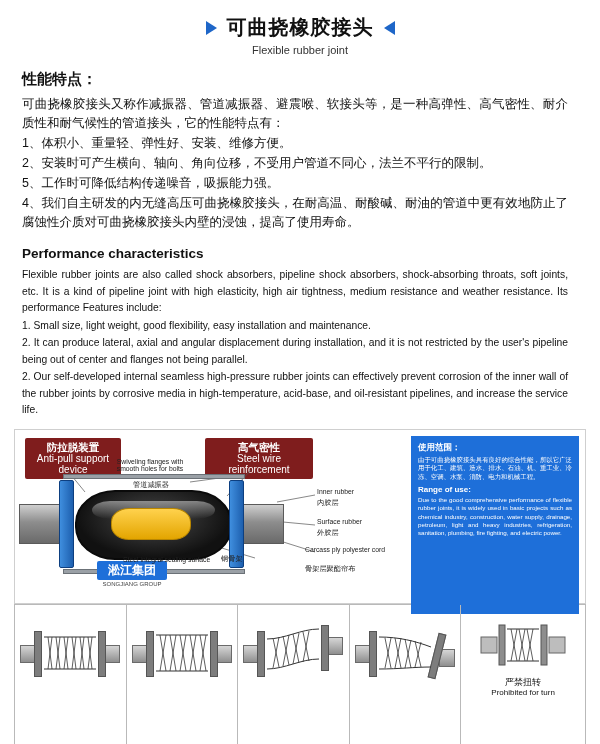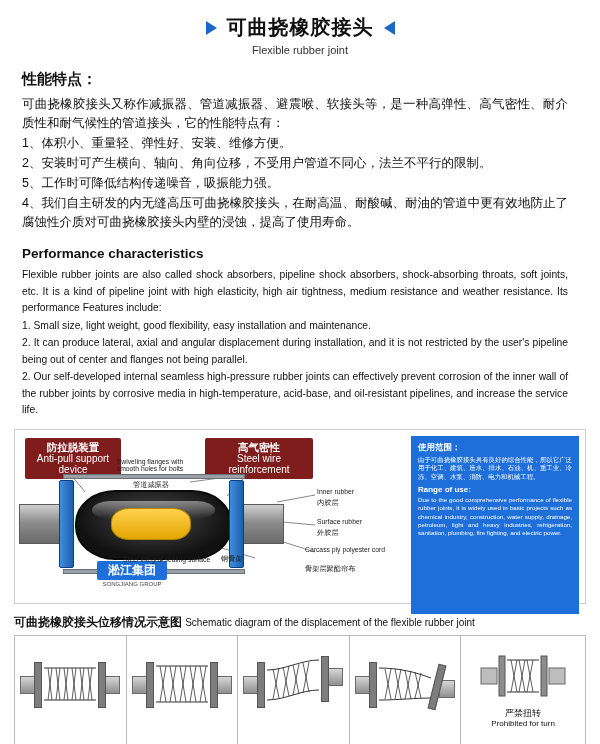--- a/index.html
+++ b/index.html
@@ -270,24 +270,20 @@
     <div class="callout cnsm" style="left:290px;top:134px;">骨架层聚酯帘布</div>
 
     <div class="info">
       <div class="h">使用范围：</div>
       <div class="t">由于可曲挠橡胶接头具有良好的综合性能，所以它广泛用于化工、建筑、造水、排水、石油、机、重工业、冷冻、空调、水泵、消防、电力和机械工程。</div>
       <div class="h2">Range of use:</div>
       <div class="t2">Due to the good comprehensive performance of flexible rubber joints, it is widely used in basic projects such as chemical industry, construction, water supply, drainage, petroleum, light and heavy industries, refrigeration, sanitation, plumbing, fire fighting, and electric power.</div>
     </div>
   </div>
 
-  <div class="disp-title">
-    <span class="cn">可曲挠橡胶接头位移情况示意图</span>
-    <span class="en">Schematic diagram of the displacement of the flexible rubber joint</span>
-  </div>
 
   <div class="grid">
 
     <div class="cell">
       <div class="glyph">
         <div class="gpipe l"></div>
         <div class="gpipe r"></div>
         <div class="gflange l"></div>
         <div class="gflange r"></div>
         <svg width="96" height="52">

